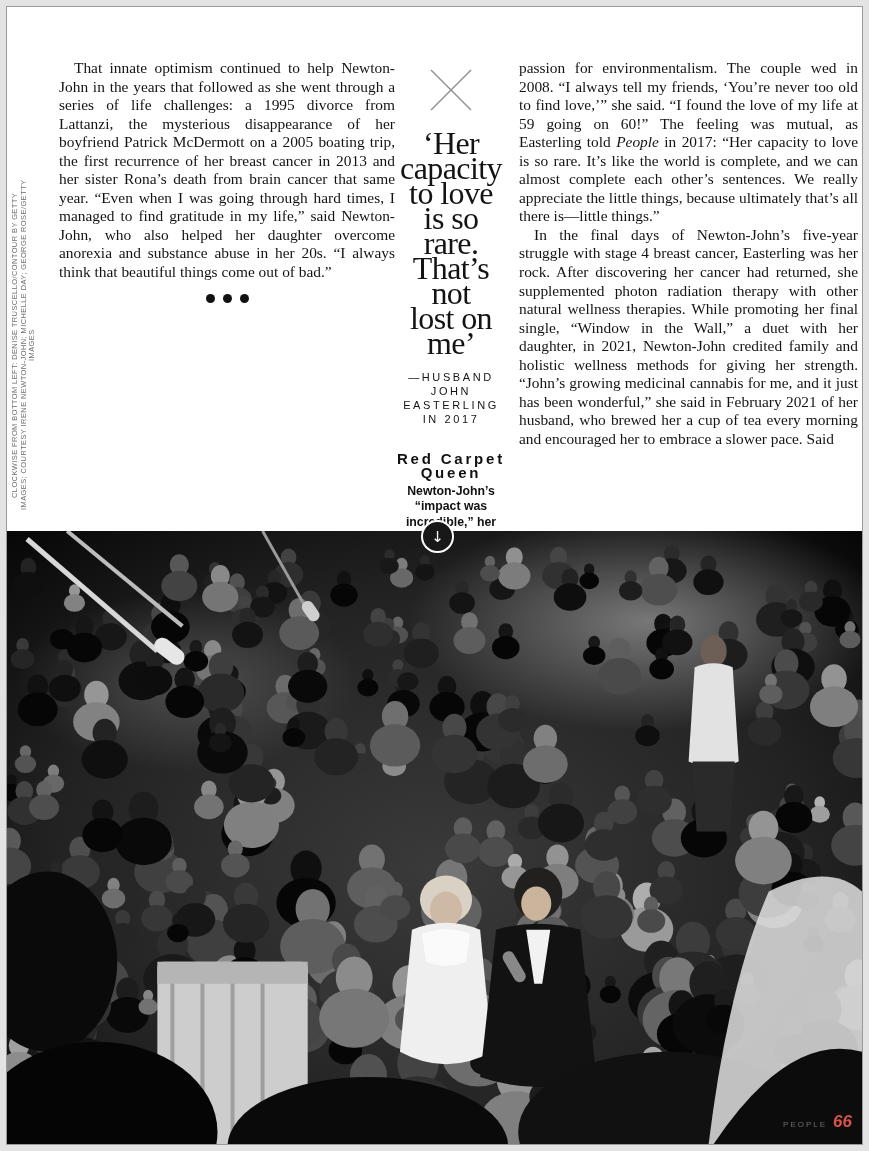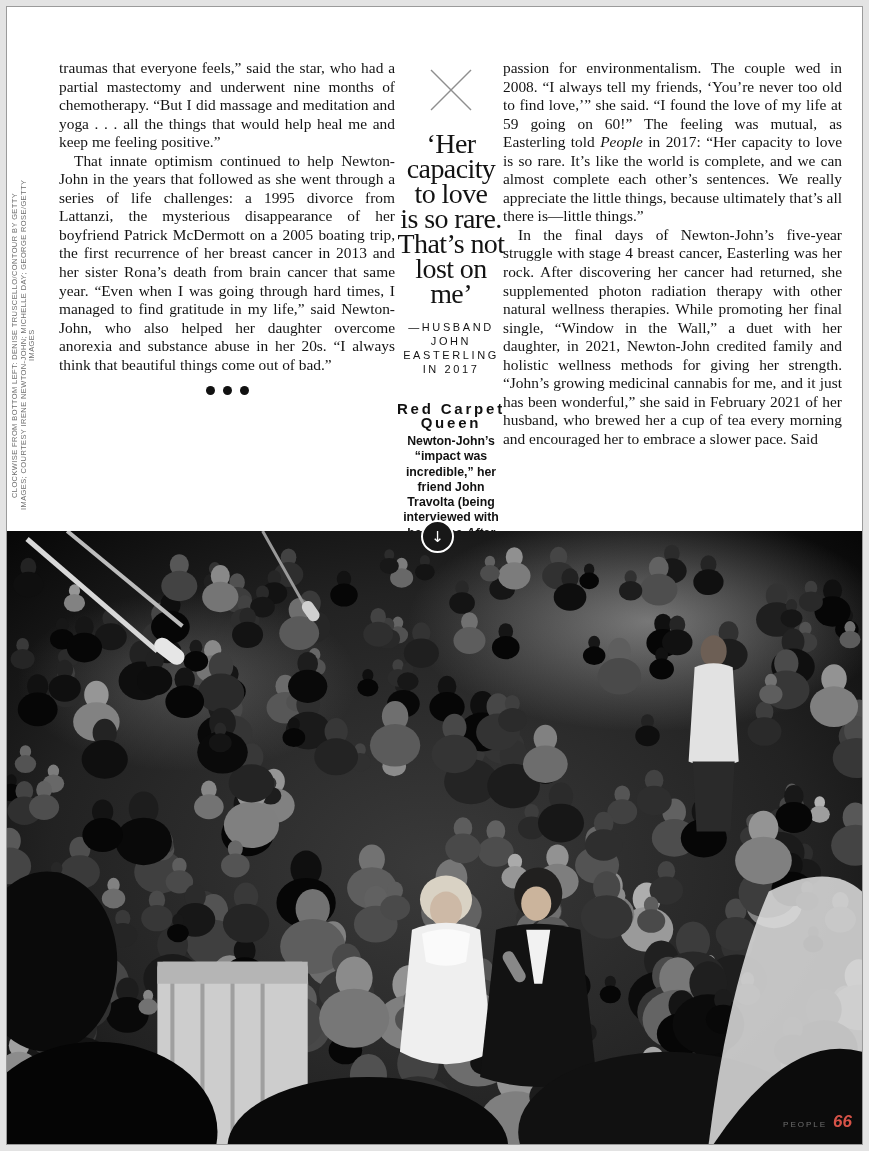--- a/index.html
+++ b/index.html
@@ -9,34 +9,34 @@
 
   
   .credit{position:absolute;left:4px;top:168px;height:340px;width:18px;
     writing-mode:vertical-rl;transform:rotate(180deg);
     font-family:"Liberation Sans",sans-serif;font-size:7.5px;line-height:8.5px;
     color:#6f6f6f;letter-spacing:.4px;text-align:center;}
 
   
   .col{position:absolute;top:52px;color:#131313;}
   .col.left{left:52px;width:336px;}
-  .col.right{left:496px;width:339px;}
+  .col.right{left:512px;width:339px;}
   p.body{margin:0;font-size:15.4px;line-height:18.55px;text-align:justify;
     font-family:"Liberation Serif",serif;hyphens:auto;}
   p.body.indent{text-indent:15px;}
   .leadin{font-family:"Liberation Sans",sans-serif;font-weight:bold;font-size:14.6px;letter-spacing:-.2px;}
   em{font-style:italic;}
 
   .dots{display:flex;justify-content:center;gap:8px;margin:12px 0 11px 0;}
   .dots span{width:9px;height:9px;border-radius:50%;background:#111;display:block;}
 
   
   .mid{position:absolute;left:386px;top:52px;width:116px;text-align:center;color:#131313;}
   .x-orn{display:block;margin:8px auto 18px auto;}
-  .quote{font-family:"Liberation Serif",serif;font-size:28px;line-height:25px;
+  .quote{font-family:"Liberation Serif",serif;font-size:32px;line-height:25px;
     letter-spacing:-.6px;white-space:pre-line;margin:0;}
   .attr{margin:14px 0 0 0;font-family:"Liberation Sans",sans-serif;font-weight:normal;
     font-size:11px;line-height:14px;letter-spacing:2.6px;white-space:pre-line;}
   .cap-title{margin:26px 0 4px 0;font-family:"Liberation Sans",sans-serif;font-weight:bold;
     font-size:15px;line-height:14px;letter-spacing:2.8px;white-space:pre-line;color:#111;}
   .cap-body{margin:2px 0 0 0;font-family:"Liberation Sans",sans-serif;font-weight:bold;
     font-size:12.3px;line-height:15.3px;color:#111;}
 
   
   .photo{position:absolute;left:0;right:0;bottom:0;top:524px;background:#101010;overflow:hidden;}
@@ -53,21 +53,20 @@
 </style>
 </head>
 <body>
 
 <div class="canvas">
   <div class="page">
 
     <div class="credit">CLOCKWISE FROM BOTTOM LEFT: DENISE TRUSCELLO/CONTOUR BY GETTY IMAGES; COURTESY IRENE NEWTON-JOHN; MICHELLE DAY; GEORGE ROSE/GETTY IMAGES</div>
 
     <div class="col left">
-      <p class="body">traumas that everyone feels,” said the star, who had a partial mastectomy and underwent nine months of chemotherapy. “But I did massage and meditation and yoga . . . all the things that would help heal me and keep me feeling positive.”</p>
       <p class="body indent">That innate optimism continued to help Newton-John in the years that followed as she went through a series of life challenges: a 1995 divorce from Lattanzi, the mysterious disappearance of her boyfriend Patrick McDermott on a 2005 boating trip, the first recurrence of her breast cancer in 2013 and her sister Rona’s death from brain cancer that same year. “Even when I was going through hard times, I managed to find gratitude in my life,” said Newton-John, who also helped her daughter overcome anorexia and substance abuse in her 20s. “I always think that beautiful things come out of bad.”</p>
       <div class="dots">
           <span></span>
           <span></span>
           <span></span>
         </div>
     </div>
 
     <div class="mid">
       <svg class="x-orn" width="46" height="46" viewBox="0 0 46 46">

